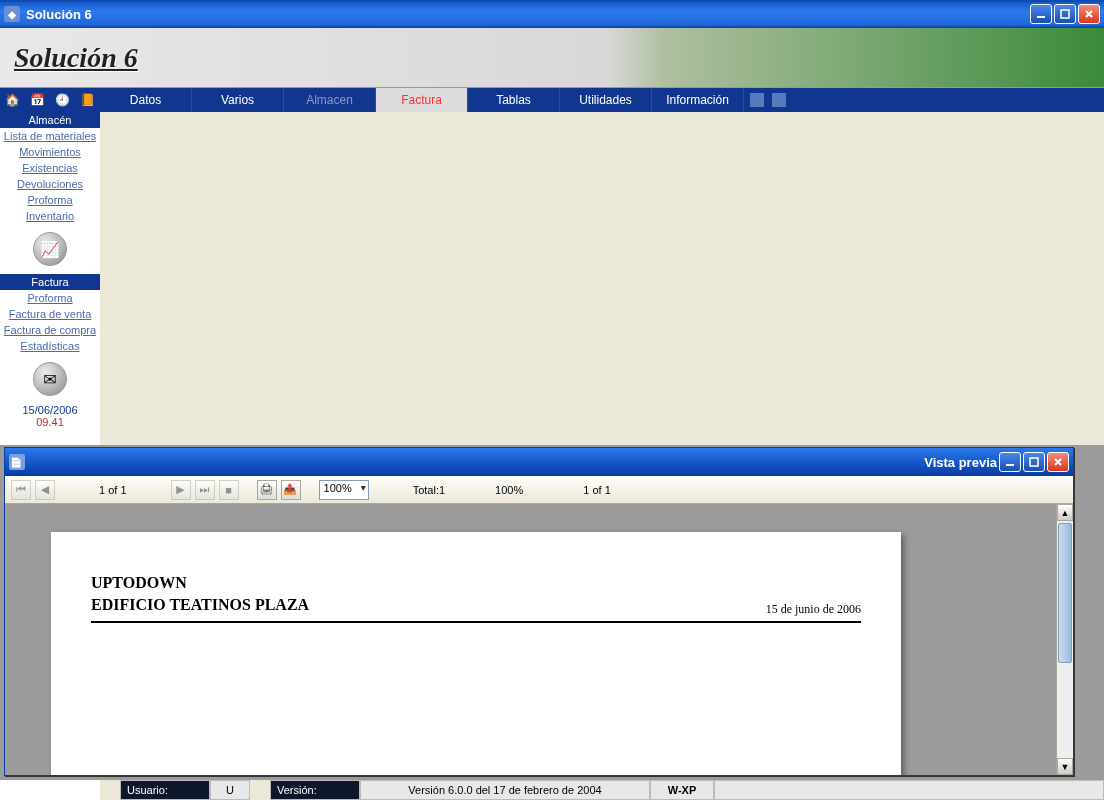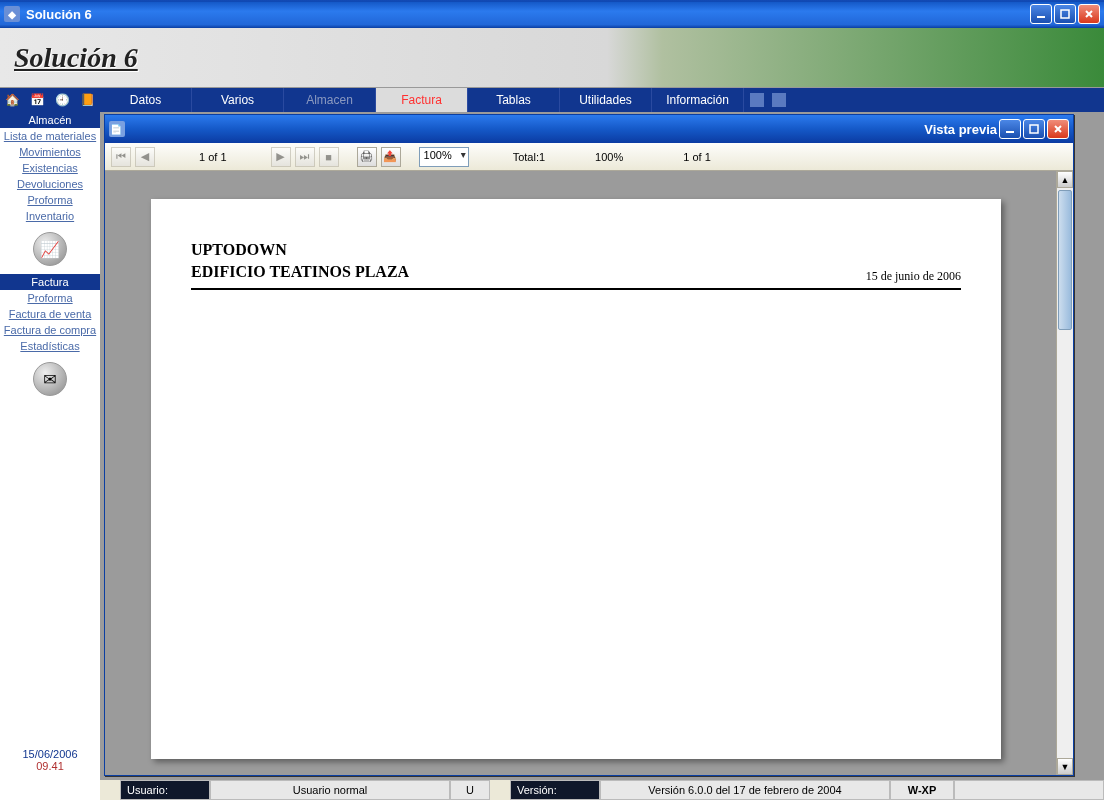--- a/index.html
+++ b/index.html
@@ -24,30 +24,30 @@
 .nav-icons { width: 100px; display: flex; align-items: center; justify-content: space-around; background: #11368f; }
 .nav-icons span { width: 16px; height: 16px; display: flex; align-items: center; justify-content: center; font-size: 12px; cursor: pointer;}
 .nav-item { flex: 0 0 92px; display: flex; align-items: center; justify-content: center; color: #fff; font-size: 12px; border-right: 1px solid #2a4aa0; cursor: pointer; }
 .nav-item.dim { color: #8a99c0; }
 .nav-item.active { color: #ff3030; background: #dcdcdc; }
 .nav-end { flex: 1; }
 .nav-small-icons { display: flex; align-items: center; padding: 0 6px; gap: 8px;}
 .nav-small-icons span { width: 14px; height: 14px; background: #5a7ac0; cursor: pointer;}
 
 
-.main { display: flex; height: calc(800px - 28px - 60px - 24px - 20px); }
+.main { display: flex; height: calc(800px - 28px - 60px - 24px - 20px); flex-direction: column; }
 
 
 .sidebar { width: 100px; background: #fff; display: flex; flex-direction: column; align-items: center; font-size: 11px; }
 .side-head { width: 100%; background: #11368f; color: #fff; text-align: center; padding: 2px 0; font-size: 11px; }
 .side-link { color: #4a6aa8; text-decoration: underline; padding: 2px 0; cursor: pointer; text-align: center; width: 100%; }
 .side-icon { width: 34px; height: 34px; border-radius: 50%; background: radial-gradient(circle at 35% 30%, #eee, #888); margin: 8px 0; border: 1px solid #999; cursor: pointer; display:flex; align-items:center; justify-content:center; font-size: 16px;}
 .side-spacer { flex: 1; }
 .side-date { color: #11368f; font-size: 11px; }
-.side-time { color: #b03030; font-size: 11px; margin-bottom: 8px;}
+.side-time { color: #b03030; font-size: 11px; margin-bottom: 17px;}
 
 
 .workspace { flex: 1; background: #9b9b9b; position: relative; }
 
 
 .preview-win { position: absolute; left: 4px; top: 2px; right: 30px; bottom: 4px; border: 1px solid #0a3ea2; background: #ece9d8; display: flex; flex-direction: column; box-shadow: 1px 1px 0 #333;}
 .preview-title { height: 28px; background: linear-gradient(to bottom, #2b7aee 0%, #1559c8 50%, #0b3ba2 100%); display: flex; align-items: center; color: #fff; padding: 0 4px; font-weight: bold; font-size: 13px;}
 .preview-title-icon { width: 16px; height: 16px; background: #7aa0e0; margin-right: 6px; border-radius: 2px; display:flex; align-items:center; justify-content:center; font-size:10px;}
 .preview-title-text { flex: 1; text-align: right; }
 
@@ -218,19 +218,18 @@
           <div class="scroll-btn">▼</div>
         </div>
       </div>
     </div>
   </div>
 </div>
 
 <div class="status">
   <div class="sblank"></div>
   <div class="label">Usuario:</div>
-  <div class="cell" style="width:240px; justify-content:center;">Usuario normal</div>
   <div class="cell" style="width:40px; justify-content:center;">U</div>
   <div class="label">Versión:</div>
   <div class="cell" style="width:290px; justify-content:center;">Versión 6.0.0 del 17 de febrero de 2004</div>
   <div class="cell" style="width:64px; justify-content:center; font-weight:bold;">W-XP</div>
   <div class="cell flex"></div>
 </div>
 
 </body></html>

